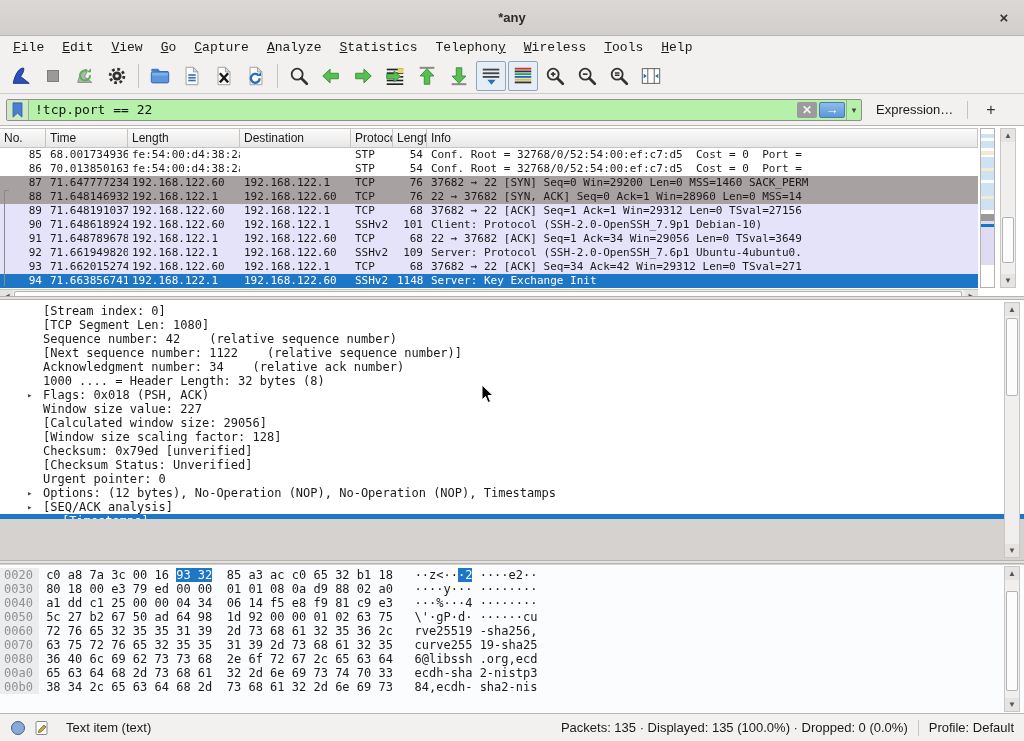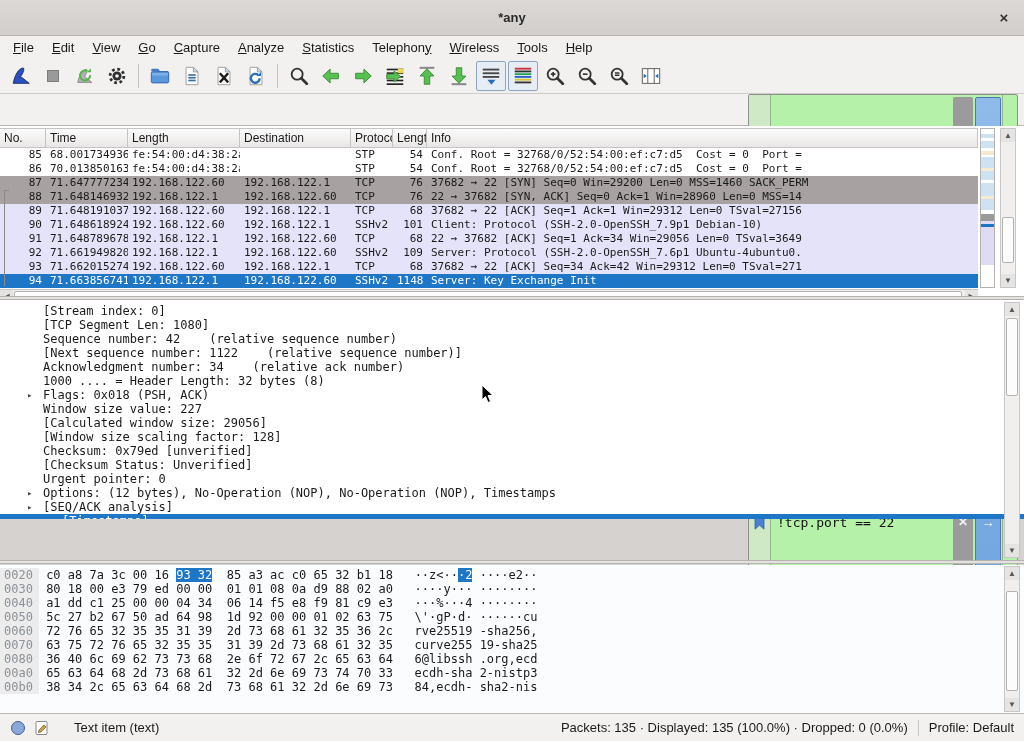--- a/index.html
+++ b/index.html
@@ -10,34 +10,34 @@
   #titlebar { position:absolute; left:0; top:0; width:1024px; height:36px;
     background:linear-gradient(#dcd8d5,#d2cecb); border-bottom:1px solid #b9b5b2;
     display:flex; align-items:center; justify-content:center; }
   #titlebar .title { font-weight:bold; font-size:13px; color:#2b2b2b; }
   #close-btn { position:absolute; right:10px; top:8px; width:20px; height:20px;
     text-align:center; line-height:20px; font-size:15px; font-weight:bold; color:#333; cursor:default; }
 
   
   #menubar { position:absolute; left:0; top:36px; width:1024px; height:22px;
     background:#f2f1f0; display:flex; align-items:center; padding-left:4px; }
-  .menu-item { padding:2px 9px; white-space:nowrap; }
+  .menu-item { padding:2px 9px; white-space:nowrap;font-family:Liberation Mono, monospace; }
   .menu-item u { text-decoration:underline; }
 
   
   #toolbar { position:absolute; left:0; top:58px; width:1024px; height:36px;
     background:#f2f1f0; border-bottom:1px solid #cfcdca; display:flex; align-items:center; padding-left:5px; }
   .tb-btn { width:30px; height:30px; display:flex; align-items:center; justify-content:center; margin:0 1px; border:1px solid transparent; border-radius:2px; }
   .tb-btn svg { width:22px; height:22px; }
   .tb-btn.active { background:#e7edf4; border:1px solid #8ea6bd; }
   .tb-sep { width:1px; height:24px; background:#c4c2bf; margin:0 5px; }
 
   
   #filterbar { position:absolute; left:0; top:94px; width:1024px; height:32px;
-    background:#f2f1f0; border-bottom:1px solid #b9b7b4; display:flex; align-items:flex-end; padding:0 6px;flex-direction:column; }
+    background:#f2f1f0; border-bottom:1px solid #b9b7b4; display:flex; align-items:center; padding:0 6px; }
   #filter-field { flex:0 0 856px; height:22px; display:flex; align-items:stretch;
     border:1px solid #8f8f8f; border-radius:2px; background:#b5f1a8; overflow:hidden; }
   #bookmark-btn { width:22px; background:#cfe8c6; border-right:1px solid #96b48d; display:flex; align-items:center; justify-content:center; }
   #bookmark-btn svg { width:13px; height:16px; }
   #filter-input { flex:1; border:none; outline:none; background:transparent;
     font-family:"DejaVu Sans Mono", monospace; font-size:13px; padding:0 6px; color:#111; }
   #clear-btn { width:20px; display:flex; align-items:center; justify-content:center;
     background:#9b9b9b; color:#f2f2f2; font-size:12px; font-weight:bold; margin:2px 1px; border-radius:2px; }
   #apply-btn { width:26px; display:flex; align-items:center; justify-content:center;
     background:linear-gradient(#8fbbea,#5e97d6); border:1px solid #4a7ab8; border-radius:2px; margin:2px 1px;
@@ -98,21 +98,21 @@
   .hrow { height:14px; line-height:14px; font-family:"DejaVu Sans Mono", monospace; font-size:12px; white-space:pre; }
   .hrow .off { color:#8c9196; background:#ececec; padding:0 6px 0 4px; }
   .hl { background:#1d76c6; color:#fff; }
   #hex-vscroll { left:1004px; top:566px; height:146px; }
 
   
   #statusbar { position:absolute; left:0; top:713px; width:1024px; height:28px;
     background:#f2f1f0; border-top:1px solid #bab8b5; display:flex; align-items:center; padding:0 10px; }
   #statusbar .left { display:flex; align-items:center; gap:8px; }
   #statusbar svg { width:16px; height:16px; }
-  #status-text { margin-left:16px; }
+  #status-text { margin-left:8px; }
   #statusbar .spacer { flex:1; }
   .st-sep { width:1px; height:16px; background:#cac8c5; margin:0 10px; }
 
   
   #cursor { position:absolute; left:481px; top:384px; width:13px; height:20px; z-index:50; }
 </style>
 </head>
 <body>
 
 <div id="titlebar">

